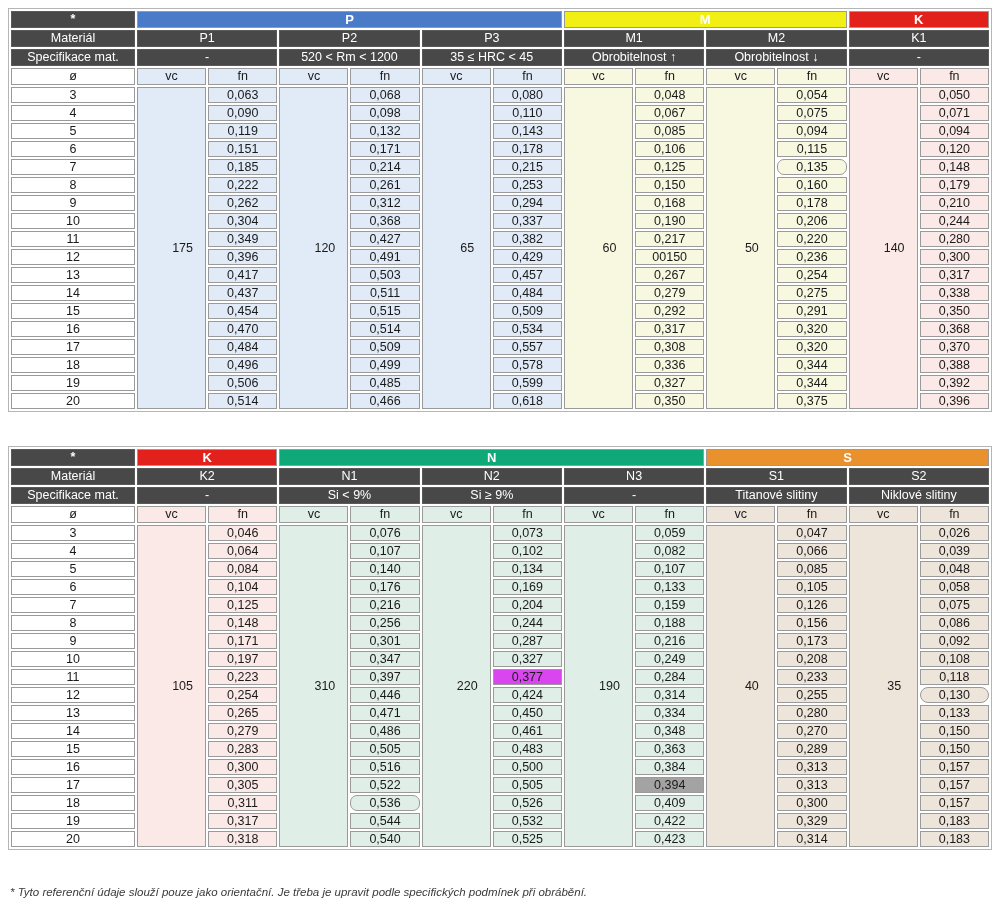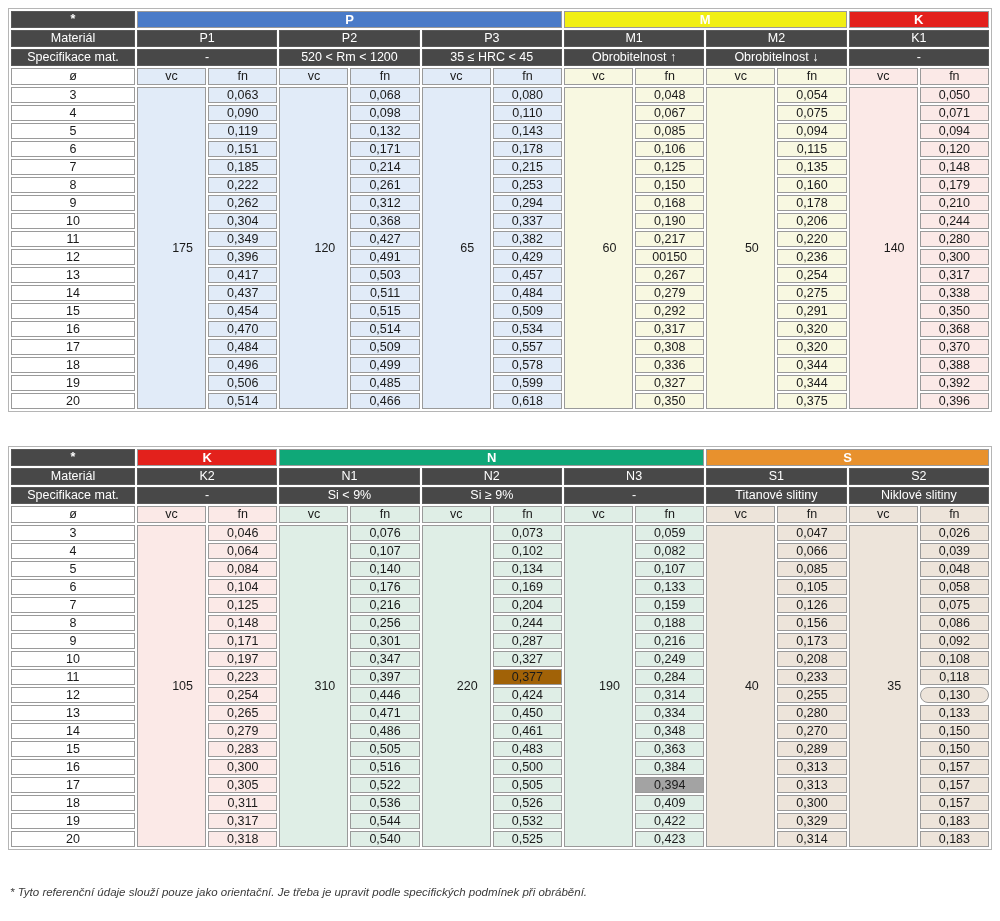--- a/index.html
+++ b/index.html
@@ -161,21 +161,21 @@
             <td style="background: rgb(248, 248, 225);">0,106</td>
             <td style="background: rgb(248, 248, 225);">0,115</td>
             <td style="background: rgb(251, 233, 231);">0,120</td>
           </tr>
           <tr>
             <td class="white-cell">7</td>
             <td style="background: rgb(225, 235, 248);">0,185</td>
             <td style="background: rgb(225, 235, 248);">0,214</td>
             <td style="background: rgb(225, 235, 248);">0,215</td>
             <td style="background: rgb(248, 248, 225);">0,125</td>
-            <td style="background: rgb(248, 248, 225);">0,135</td>
+            <td style="background: rgb(248, 248, 225); border-radius: 7px;">0,135</td>
             <td style="background: rgb(251, 233, 231);">0,148</td>
           </tr>
           <tr>
             <td class="white-cell">8</td>
             <td style="background: rgb(225, 235, 248);">0,222</td>
             <td style="background: rgb(225, 235, 248);">0,261</td>
             <td style="background: rgb(225, 235, 248);">0,253</td>
             <td style="background: rgb(248, 248, 225);">0,150</td>
             <td style="background: rgb(248, 248, 225);">0,160</td>
             <td style="background: rgb(251, 233, 231);">0,179</td>
@@ -421,21 +421,21 @@
             <td style="background: rgb(223, 238, 230);">0,347</td>
             <td style="background: rgb(223, 238, 230);">0,327</td>
             <td style="background: rgb(223, 238, 230);">0,249</td>
             <td style="background: rgb(237, 228, 218);">0,208</td>
             <td style="background: rgb(237, 228, 218);">0,108</td>
           </tr>
           <tr>
             <td class="white-cell">11</td>
             <td style="background: rgb(251, 233, 231);">0,223</td>
             <td style="background: rgb(223, 238, 230);">0,397</td>
-            <td style="background: #a16207; margin-top: 32px;">0,377</td>
+            <td style="background: #d946ef; margin-top: 32px;">0,377</td>
             <td style="background: rgb(223, 238, 230);">0,284</td>
             <td style="background: rgb(237, 228, 218);">0,233</td>
             <td style="background: rgb(237, 228, 218);">0,118</td>
           </tr>
           <tr>
             <td class="white-cell">12</td>
             <td style="background: rgb(251, 233, 231);">0,254</td>
             <td style="background: rgb(223, 238, 230);">0,446</td>
             <td style="background: rgb(223, 238, 230);">0,424</td>
             <td style="background: rgb(223, 238, 230);">0,314</td>
@@ -483,21 +483,21 @@
             <td style="background: rgb(251, 233, 231);">0,305</td>
             <td style="background: rgb(223, 238, 230);">0,522</td>
             <td style="background: rgb(223, 238, 230);">0,505</td>
             <td style="background: #a3a3a3;">0,394</td>
             <td style="background: rgb(237, 228, 218);">0,313</td>
             <td style="background: rgb(237, 228, 218);">0,157</td>
           </tr>
           <tr>
             <td class="white-cell">18</td>
             <td style="background: rgb(251, 233, 231);">0,311</td>
-            <td style="background: rgb(223, 238, 230);">0,536</td>
+            <td style="background: rgb(223, 238, 230); border-radius: 7px;">0,536</td>
             <td style="background: rgb(223, 238, 230);">0,526</td>
             <td style="background: rgb(223, 238, 230);">0,409</td>
             <td style="background: rgb(237, 228, 218);">0,300</td>
             <td style="background: rgb(237, 228, 218);">0,157</td>
           </tr>
           <tr>
             <td class="white-cell">19</td>
             <td style="background: rgb(251, 233, 231);">0,317</td>
             <td style="background: rgb(223, 238, 230);">0,544</td>
             <td style="background: rgb(223, 238, 230);">0,532</td>

